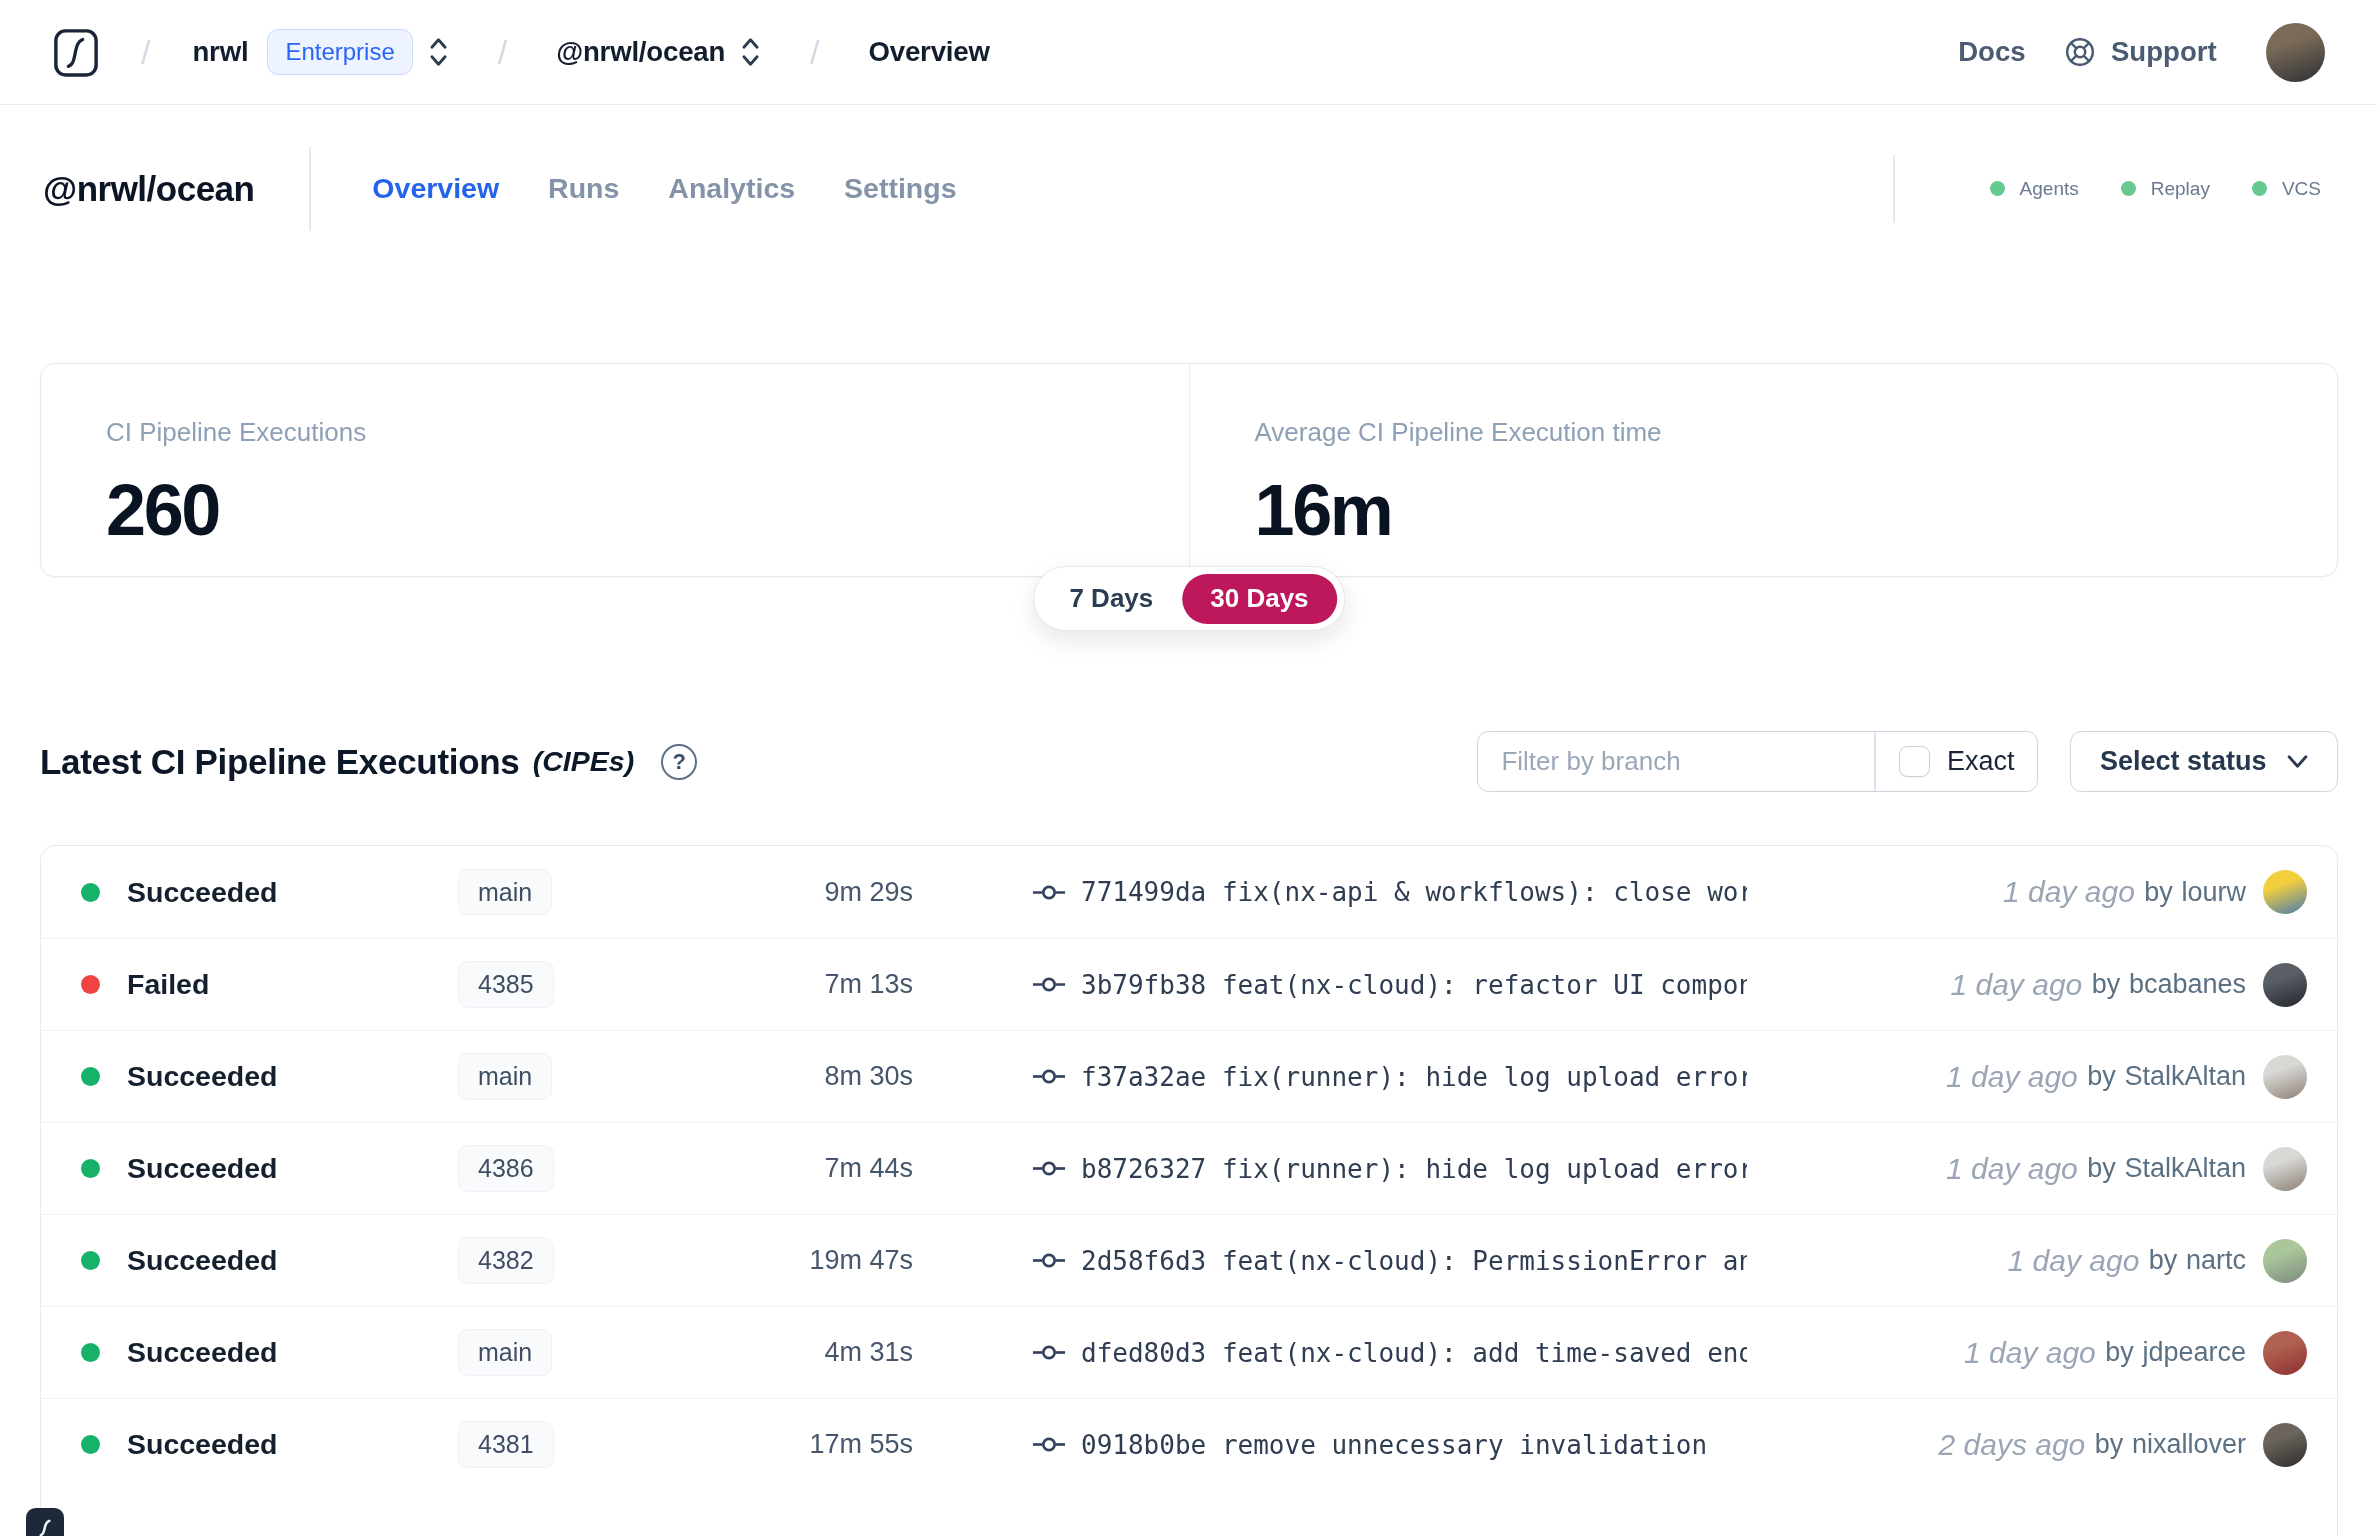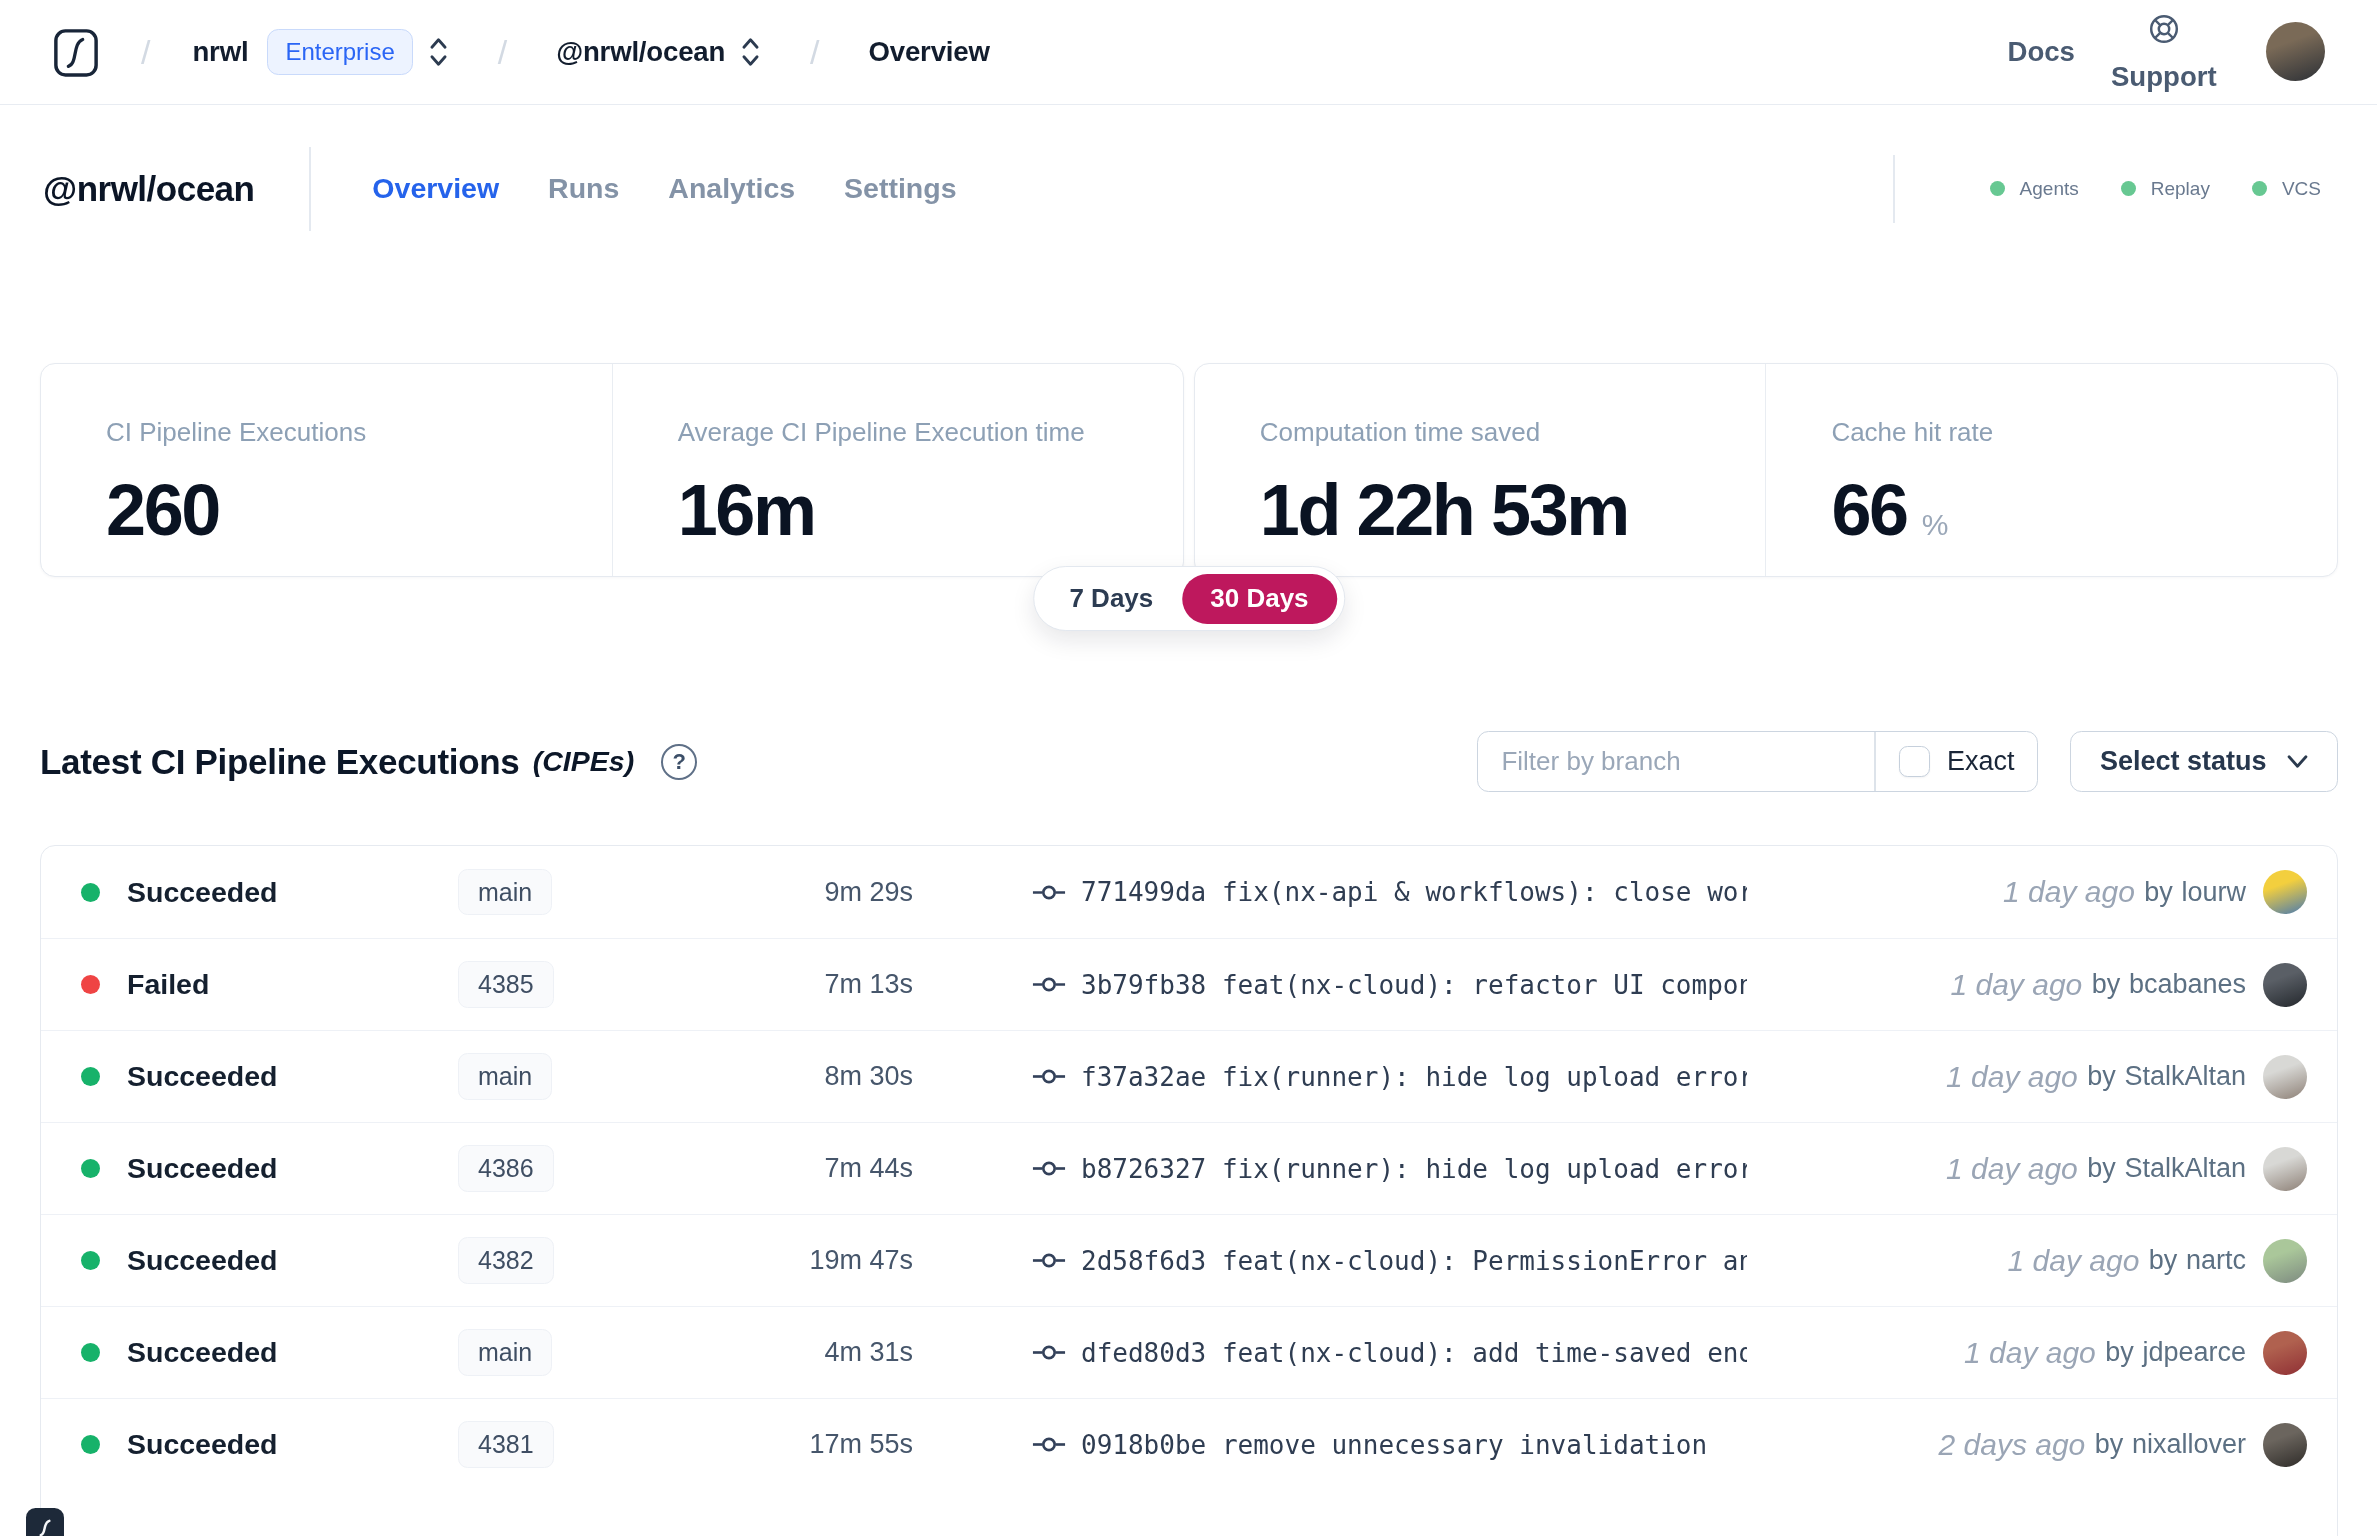--- a/index.html
+++ b/index.html
@@ -11,21 +11,21 @@
   .topbar { height:105px; display:flex; align-items:center; padding:0 53px; background:#fff; border-bottom:1.9px solid #e8ecf2; }
   .logo-box { width:46px; height:49px; flex:0 0 auto; }
   .crumb-slash { color:#d3dae3; font-size:34px; font-weight:300; margin:0 42px; }
   .crumb-slash.s2 { margin:0 49px; }
   .crumb-text { font-size:27.6px; font-weight:700; color:#121d2e; letter-spacing:-0.2px; cursor:pointer; }
   .plan-badge { margin-left:19px; background:#edf3ff; border:1.9px solid #c9dafb; color:#2a65f5; font-size:24px; font-weight:500; padding:7.6px 17px; border-radius:11.4px; }
   .updown { margin-left:15px; width:21px; height:32px; }
   .updown polyline { fill:none; stroke:#2c3b50; stroke-width:3; stroke-linecap:round; stroke-linejoin:round; }
   .topbar-right { margin-left:auto; display:flex; align-items:center; gap:36px; }
   .top-link { font-size:27.6px; font-weight:600; color:#4a5b72; cursor:pointer; }
-  .support-wrap { display:flex; align-items:center; gap:13.3px; cursor:pointer;flex-direction:column; }
+  .support-wrap { display:flex; align-items:center; gap:13.3px; cursor:pointer; }
   .lifebuoy { width:36px; height:36px; }
   .lifebuoy circle, .lifebuoy line { fill:none; stroke:#4a5b72; stroke-width:2.6; }
   .avatar { border-radius:50%; flex:0 0 auto; }
   .avatar.top { width:59px; height:59px; margin-left:13.3px; cursor:pointer; }
 
   
   .ws-header { display:flex; align-items:center; padding:0 57px 0 43px; height:167px; }
   .ws-title { font-size:35px; font-weight:700; letter-spacing:-0.5px; color:#0b1526; }
   .vdiv { width:1.9px; height:84px; background:#e4e9f0; margin:0 61px 0 55px; }
   .tabs { display:flex; align-items:center; gap:49px; }
@@ -174,36 +174,20 @@
         <div class="stat-value">
             <span>260</span>
             <span class="stat-suffix"></span>
           </div>
       </div>
       <div class="stat-cell">
         <div class="stat-label">Average CI Pipeline Execution time</div>
         <div class="stat-value">
             <span>16m</span>
             <span class="stat-suffix"></span>
-          </div>
-      </div>
-    </div>
-    <div class="stat-card">
-      <div class="stat-cell">
-        <div class="stat-label">Computation time saved</div>
-        <div class="stat-value">
-            <span>1d 22h 53m</span>
-            <span class="stat-suffix"></span>
-          </div>
-      </div>
-      <div class="stat-cell">
-        <div class="stat-label">Cache hit rate</div>
-        <div class="stat-value">
-            <span>66</span>
-            <span class="stat-suffix">%</span>
           </div>
       </div>
     </div>
     <div class="range-toggle">
       <span class="range-opt">7 Days</span>
       <span class="range-opt selected">30 Days</span>
     </div>
   </div>
 
   <div class="section-head">

